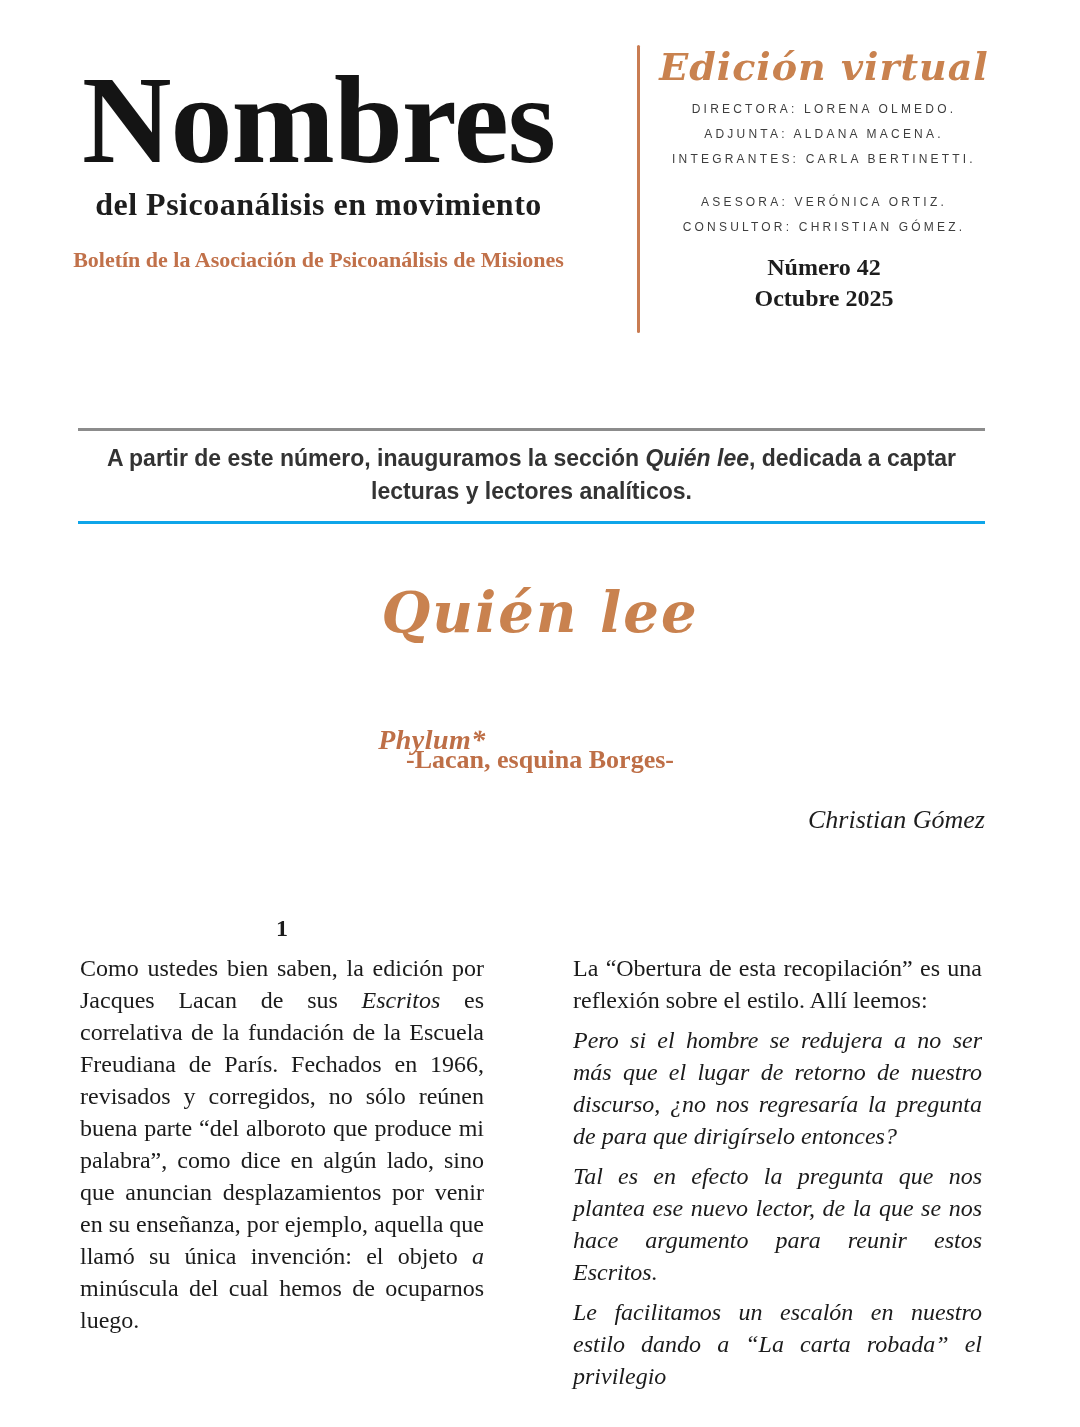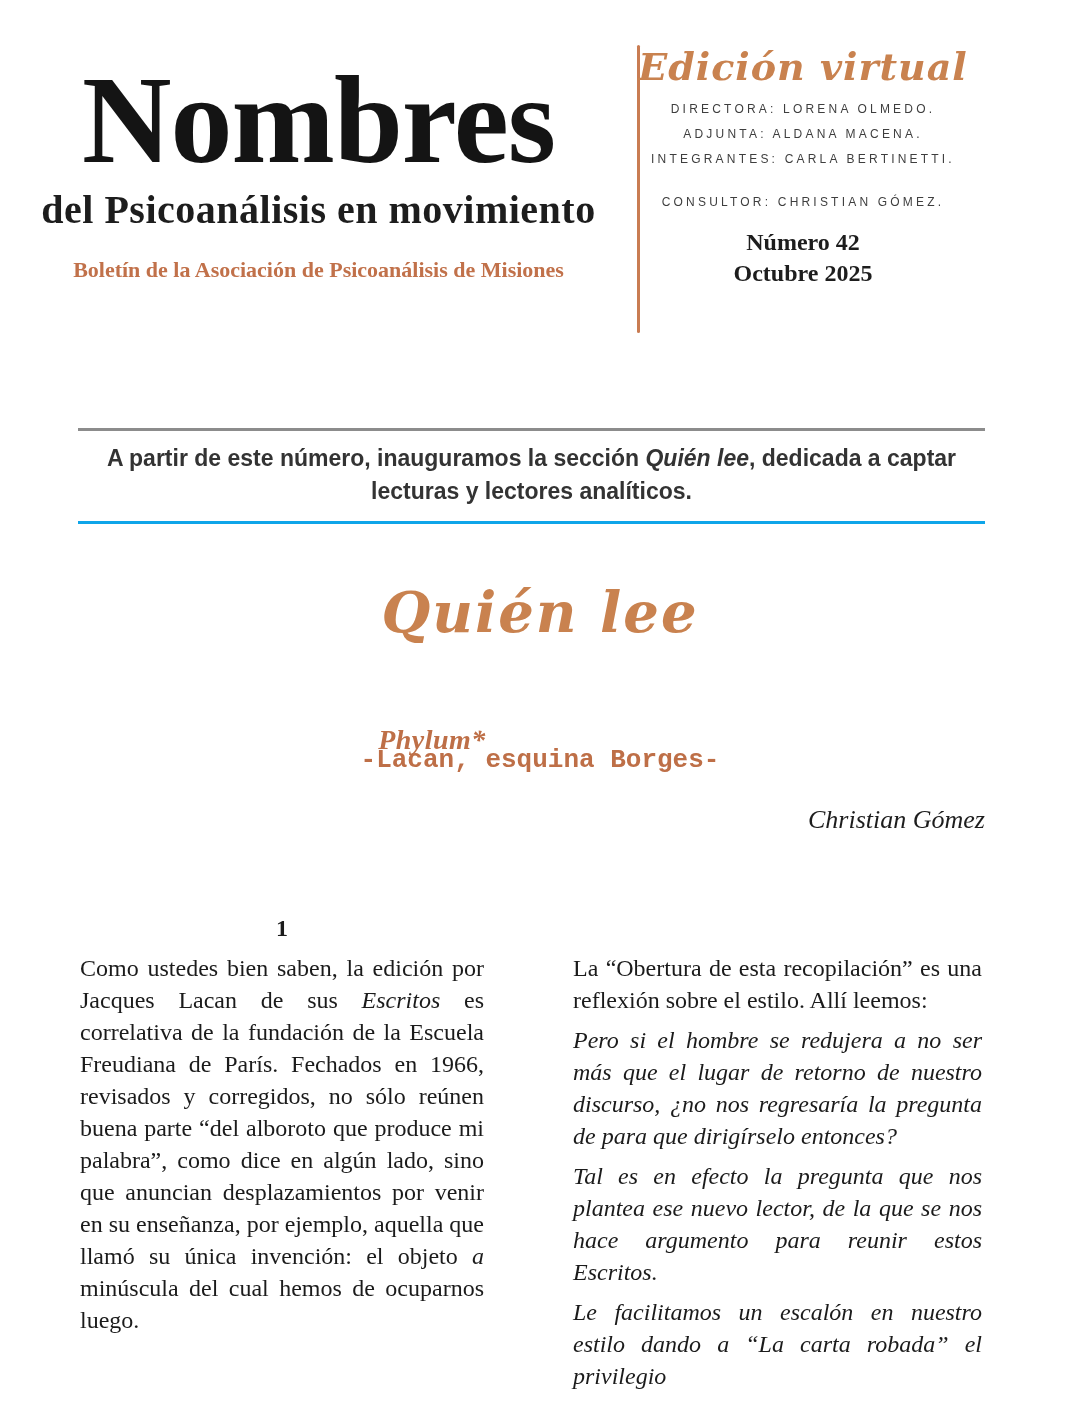--- a/index.html
+++ b/index.html
@@ -9,29 +9,29 @@
     font-family:"Liberation Serif", serif; overflow:hidden;
   }
 
   
   .masthead { position:absolute; top:58px; left:0; width:637px; text-align:center; }
   .m-title {
     font-family:"Liberation Serif", serif; font-weight:bold; font-size:124px;
     line-height:1.02; color:#141414; letter-spacing:-1px;
   }
   .m-sub {
-    margin-top:2px; font-weight:bold; font-size:40px; color:#1d1d1d; letter-spacing:0.5px;
+    margin-top:2px; font-weight:bold; font-size:32px; color:#1d1d1d; letter-spacing:0.5px;
   }
   .m-tag {
     margin-top:24px; font-weight:bold; font-size:22px; color:#C1714A;
   }
 
   
   .vrule { position:absolute; top:45px; left:637px; width:3px; height:288px; background:#C97C52; border-radius:2px; }
-  .edition { position:absolute; top:45px; left:627px; width:352px; text-align:center; }
+  .edition { position:absolute; top:45px; left:648px; width:352px; text-align:center; }
   .e-script {
     font-family:"DejaVu Serif", serif; font-style:italic; font-weight:bold;
     font-size:38px; line-height:44px; color:#C9824F; letter-spacing:1px; margin-bottom:8px;
   }
   .e-credits div, .e-advisors div {
     font-family:"Liberation Sans", sans-serif; font-size:12px; line-height:25px;
     letter-spacing:3.2px; color:#3E3E3E;
   }
   .e-gap { height:18px; }
   .e-issue, .e-date {
@@ -54,21 +54,21 @@
     position:absolute; top:580px; left:0; width:1080px; text-align:center;
     font-family:"DejaVu Serif", serif; font-style:italic; font-weight:bold;
     font-size:56px; line-height:64px; color:#C9824F; letter-spacing:2px;
   }
   .sec-phylum {
     position:absolute; top:697px; left:0; width:864px; text-align:center;
     font-weight:bold; font-style:italic; font-size:28px; color:#BE6F47; letter-spacing:0.5px;margin-top:27px;
   }
   .sec-subhead {
     position:absolute; top:745px; left:0; width:1080px; text-align:center;
-    font-weight:bold; font-size:26px; color:#BE6F47;font-family:Liberation Mono, monospace;
+    font-weight:bold; font-size:26px; color:#BE6F47;
   }
   .author {
     position:absolute; top:805px; left:78px; width:907px; text-align:right;
     font-style:italic; font-size:26px; color:#1d1d1d;
   }
 
   
   .body-cols {
     position:absolute; top:912px; left:72px; width:918px;
     display:flex; gap:73px;
@@ -95,20 +95,21 @@
 
   <div class="edition">
     <div class="e-script">Edición virtual</div>
     <div class="e-credits">
       <div>DIRECTORA: LORENA OLMEDO.</div>
       <div>ADJUNTA: ALDANA MACENA.</div>
       <div>INTEGRANTES: CARLA BERTINETTI.</div>
     </div>
     <div class="e-gap"></div>
     <div class="e-advisors">
+      <div>ASESORA: VERÓNICA ORTIZ.</div>
       <div>CONSULTOR: CHRISTIAN GÓMEZ.</div>
     </div>
     <div class="e-issue">Número 42</div>
     <div class="e-date">Octubre 2025</div>
   </div>
 
   <div class="banner">
     <div><span>A partir de este número, inauguramos la sección </span><i>Quién lee</i><span>, dedicada a captar lecturas y lectores analíticos.</span></div>
   </div>
 

